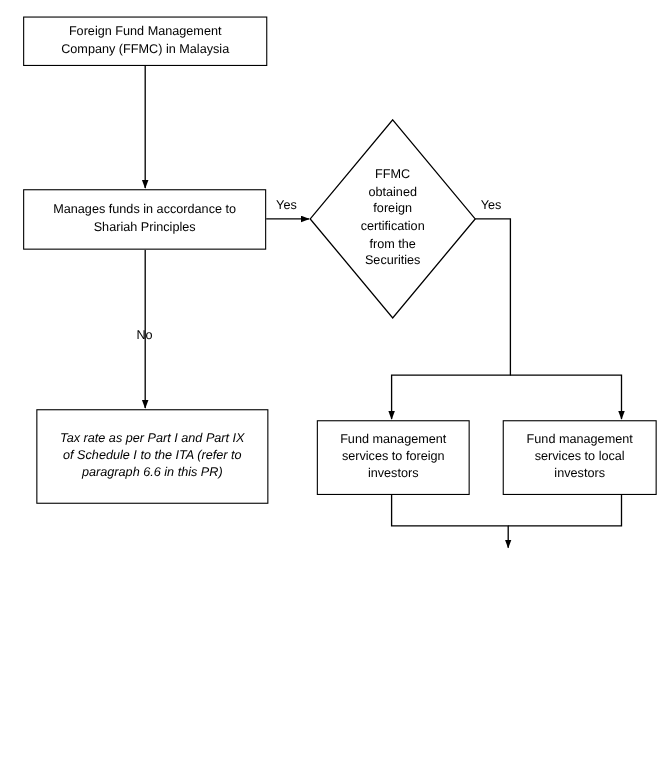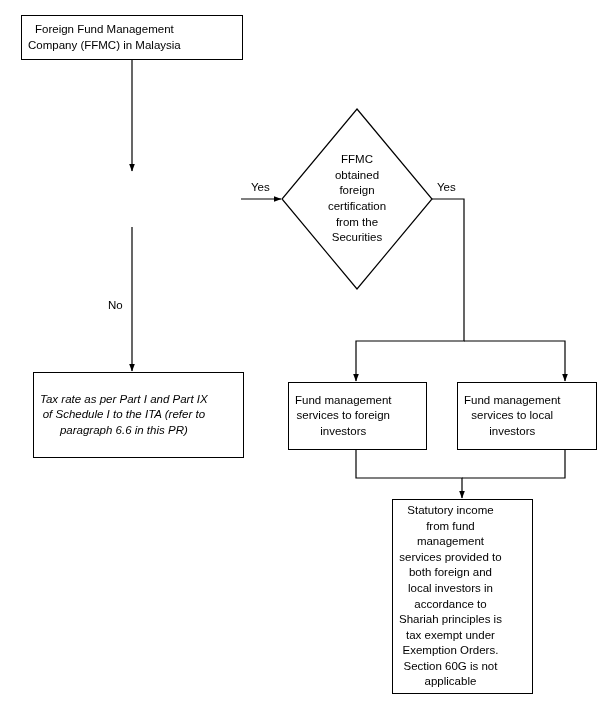--- a/index.html
+++ b/index.html
@@ -18,21 +18,21 @@
     overflow: hidden;
     background: #ffffff;
   }
   .node {
     position: absolute;
     box-sizing: border-box;
     border: 1px solid #000000;
     background: #ffffff;
     display: flex;
     align-items: center;
-    justify-content: flex-start;
+    justify-content: center;
     text-align: center;
     font-size: 11.5px;
     line-height: 1.35;
     padding: 4px 6px;
     white-space: pre-line;
     z-index: 2;
   }
   .diamond-wrap {
     position: absolute;
     z-index: 2;
@@ -97,20 +97,24 @@
 
     <path d="M356,450 L356,478 L462,478 L462,498" stroke="#000000" stroke-width="1.2" fill="none" marker-end="url(#arrow)"></path>
     <path d="M565,450 L565,478 L462,478" stroke="#000000" stroke-width="1.2" fill="none"></path>
   </svg>
 
   <div class="node" style="left:21px; top:15px; width:222px; height:45px;">
     <span>Foreign Fund Management
 Company (FFMC) in Malaysia</span>
   </div>
 
+  <div class="node" style="left:21px; top:172px; width:221px; height:55px;">
+    <span>Manages funds in accordance to
+Shariah Principles</span>
+  </div>
 
   <div class="diamond-wrap" style="left:281px; top:108px; width:152px; height:182px;">
     <svg class="diamond-shape" viewBox="0 0 152 182" preserveAspectRatio="none">
       <polygon points="76,1 151,91 76,181 1,91" fill="#ffffff" stroke="#000000" stroke-width="1.2"></polygon>
     </svg>
     <div class="diamond-text">FFMC
 obtained
 foreign
 certification
 from the
@@ -128,34 +132,20 @@
 services to foreign
 investors</span>
   </div>
 
   <div class="node" style="left:457px; top:382px; width:140px; height:68px;">
     <span>Fund management
 services to local
 investors</span>
   </div>
 
-  <div class="node" style="left:392px; top:499px; width:141px; height:195px;">
-    <span>Statutory income
-from fund
-management
-services provided to
-both foreign and
-local investors in
-accordance to
-Shariah principles is
-tax exempt under
-Exemption Orders.
-Section 60G is not
-applicable</span>
-  </div>
 
   <div class="edge-label" style="left:251px; top:182px;">Yes</div>
 
   <div class="edge-label" style="left:437px; top:182px;">Yes</div>
 
-  <div class="edge-label" style="left:72px; top:300px;padding-left:36px;">No</div>
+  <div class="edge-label" style="left:88px; top:300px;padding-left:36px;">No</div>
 
 </div>
 
 </body></html>

